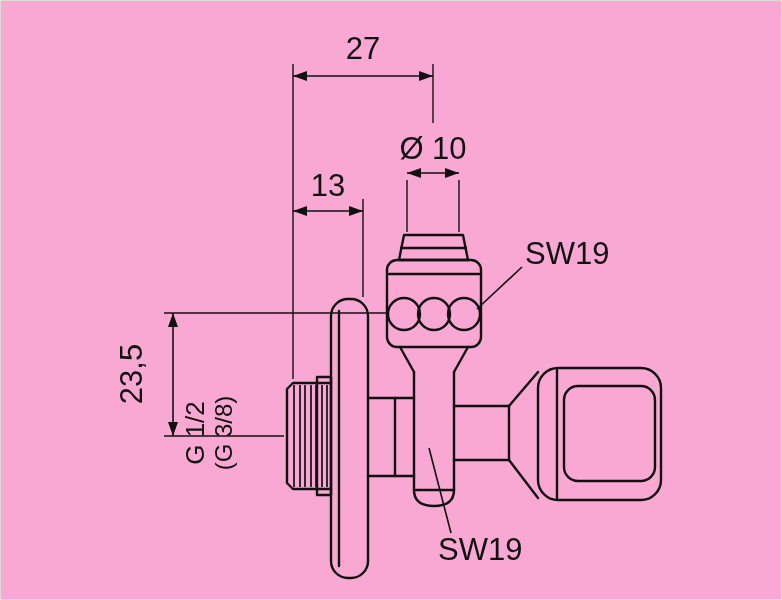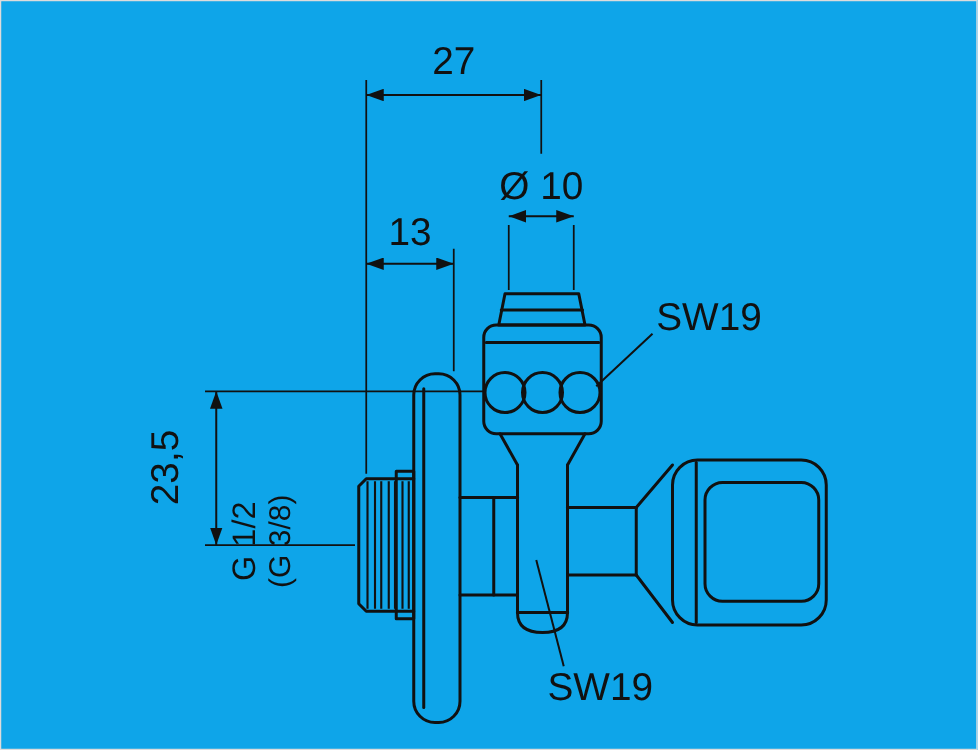--- a/index.html
+++ b/index.html
@@ -1,18 +1,18 @@
 <!DOCTYPE html>
 <html><head>
 <meta charset="utf-8">
 <style>
   html,body{margin:0;padding:0;background:#ffffff;}
   .page{
     width:782px;height:600px;box-sizing:border-box;
-    background:#0ea5e9;border:1px solid #dcdcdc;
+    background:#f9a8d4;border:1px solid #dcdcdc;
     font-family:"Liberation Sans", sans-serif;
     position:relative;overflow:hidden;
   }
   svg{display:block;}
   .dim-text{font-size:31px;fill:#111;font-family:"Liberation Sans",sans-serif;}
   .dim-text-sm{font-size:26px;fill:#111;font-family:"Liberation Sans",sans-serif;}
   .dim-text-xs{font-size:24px;fill:#111;font-family:"Liberation Sans",sans-serif;}
   .mid{text-anchor:middle;}
   .thin{stroke:#111;stroke-width:1.4;fill:none;}
   .dimline{stroke:#111;stroke-width:1.6;fill:none;}

